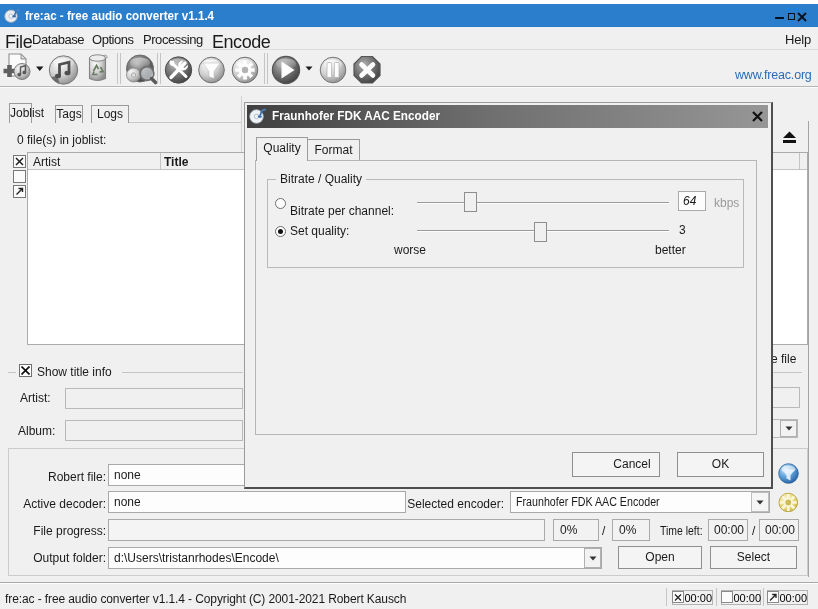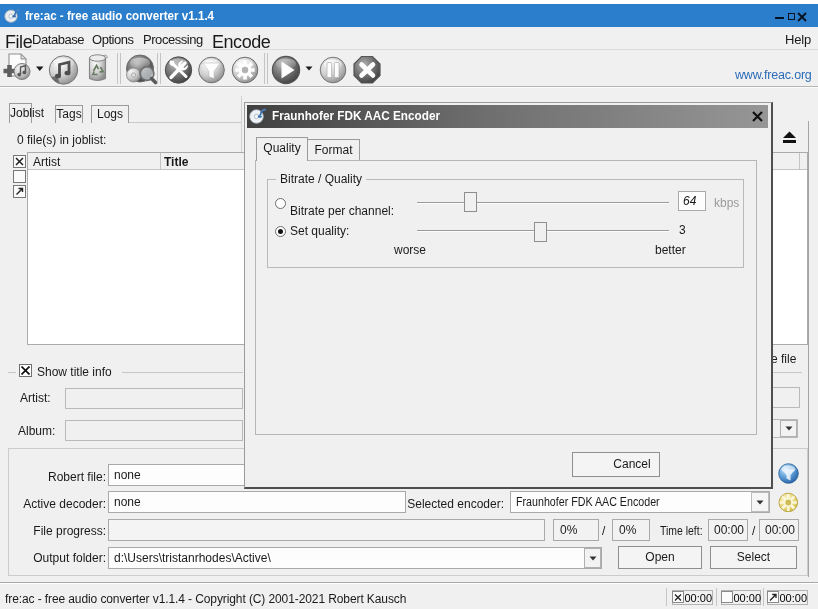--- a/index.html
+++ b/index.html
@@ -236,21 +236,21 @@
 <div class="box" style="left:708px;top:519px;width:40px;height:22px;background:#f2f2f2;">
       <span style="font-size:12px;position:absolute;left:5px;top:3px;">00:00</span>
     </div>
 <div class="lbl" style="left:752px;top:524px;">/</div>
 <div class="box" style="left:759px;top:519px;width:40px;height:22px;background:#f2f2f2;">
       <span style="font-size:12px;position:absolute;left:5px;top:3px;">00:00</span>
     </div>
 
 <div class="lbl" style="right:712px;top:551px;">Output folder:</div>
 <div class="box" style="left:108px;top:547px;width:494px;height:22px;">
-      <span style="font-size:12px;position:absolute;left:5px;top:3px;">d:\Users\tristanrhodes\Active\</span>
+      <span style="font-size:12px;position:absolute;left:5px;top:3px;">d:\Users\tristanrhodes\Encode\</span>
     </div>
 <div class="box" style="left:584px;top:548px;width:17px;height:20px;background:#f2f2f2;border-color:#b0b0b0;"></div>
 <svg class="ab" style="left:589px;top:556px" width="8" height="5">
       <path d="M0.5 0.5 L7.5 0.5 L4 4.5 Z" fill="#333"></path>
     </svg>
 <div class="btn" style="left:618px;top:546px;width:84px;height:23px;line-height:21px;">Open</div>
 <div class="btn" style="left:710px;top:546px;width:87px;height:23px;line-height:21px;">Select</div>
 
 <svg class="ab" style="left:778px;top:463px" width="22" height="49">
 <defs>
@@ -338,13 +338,14 @@
 <div class="lbl" style="left:290px;top:224px;">Set quality:</div>
 <div class="hline" style="left:417px;top:230px;width:252px;background:#9a9a9a;"></div>
 <div class="hline" style="left:417px;top:231px;width:252px;background:#fdfdfd;"></div>
 <div class="ab" style="left:534px;top:222px;width:13px;height:20px;background:#f0f0f0;border:1px solid #8e8e8e;box-sizing:border-box;"></div>
 <div class="lbl" style="left:679px;top:223px;">3</div>
 
 <div class="lbl" style="left:394px;top:243px;">worse</div>
 <div class="lbl" style="left:655px;top:243px;">better</div>
 
 <div class="btn" style="left:572px;top:452px;width:88px;height:25px;line-height:23px;padding-left:32px;">Cancel</div>
+<div class="btn" style="left:677px;top:452px;width:87px;height:25px;line-height:23px;">OK</div>
 
 </div>
 </body></html>

